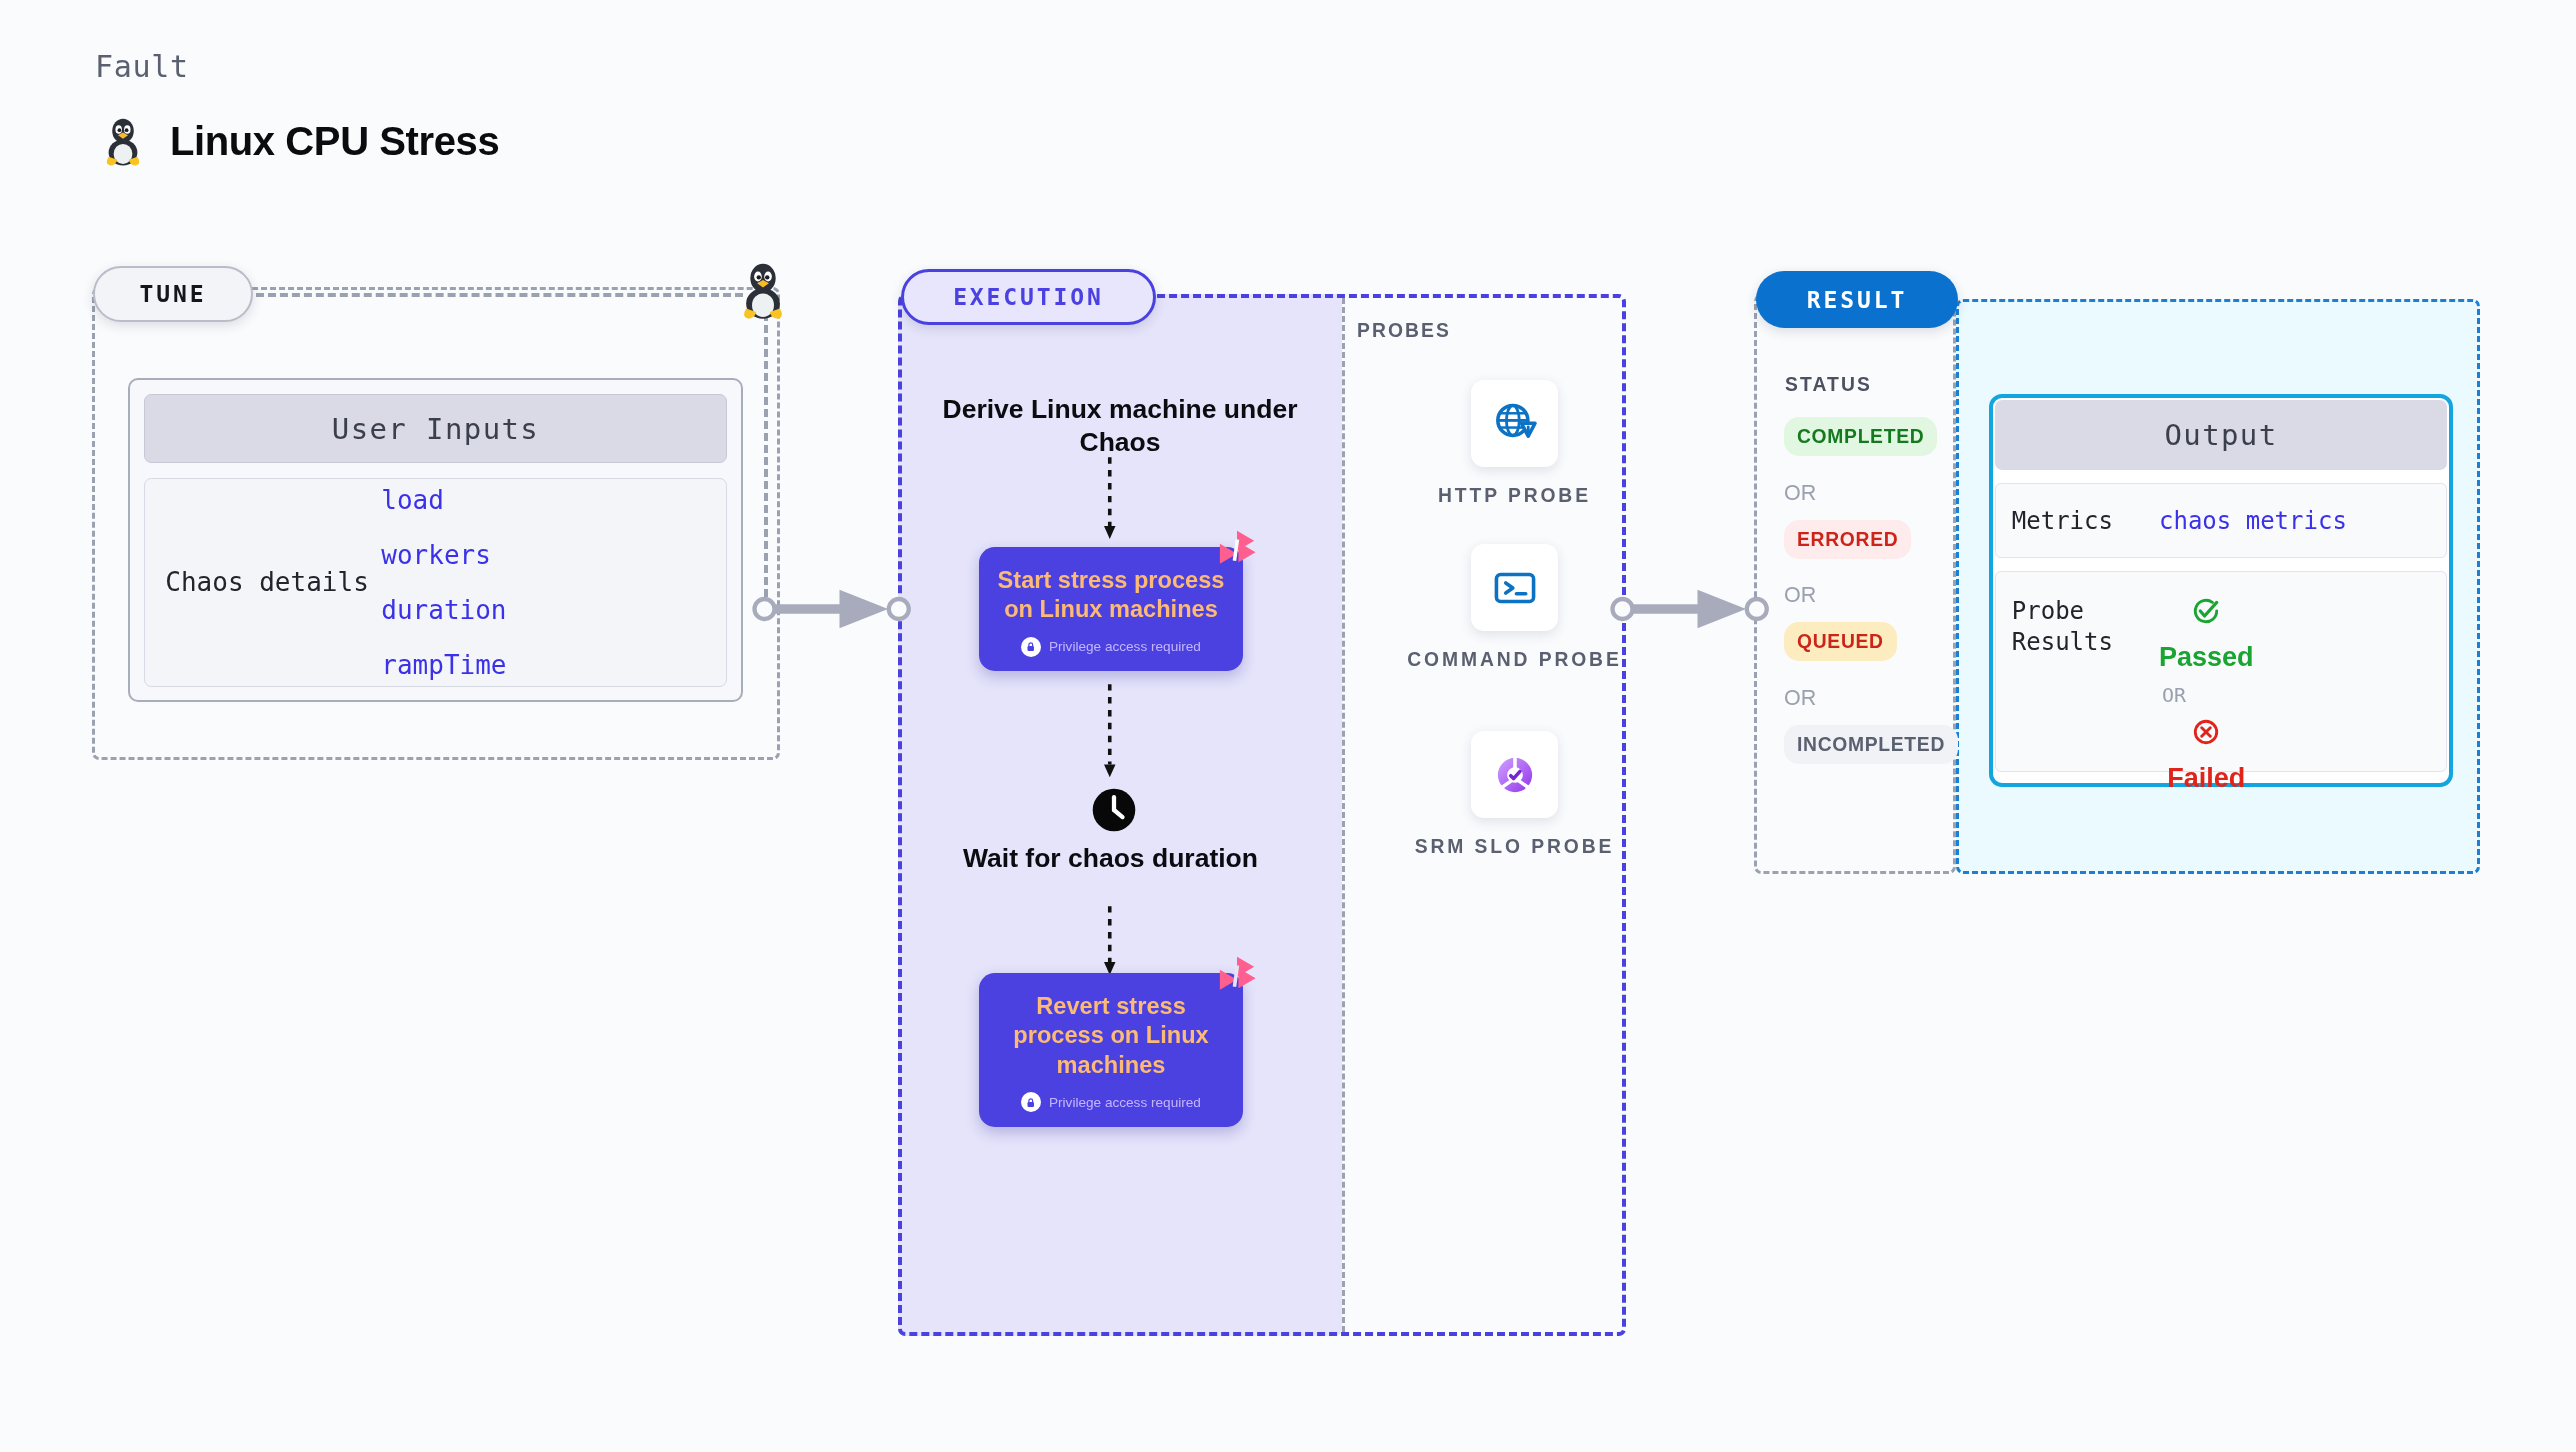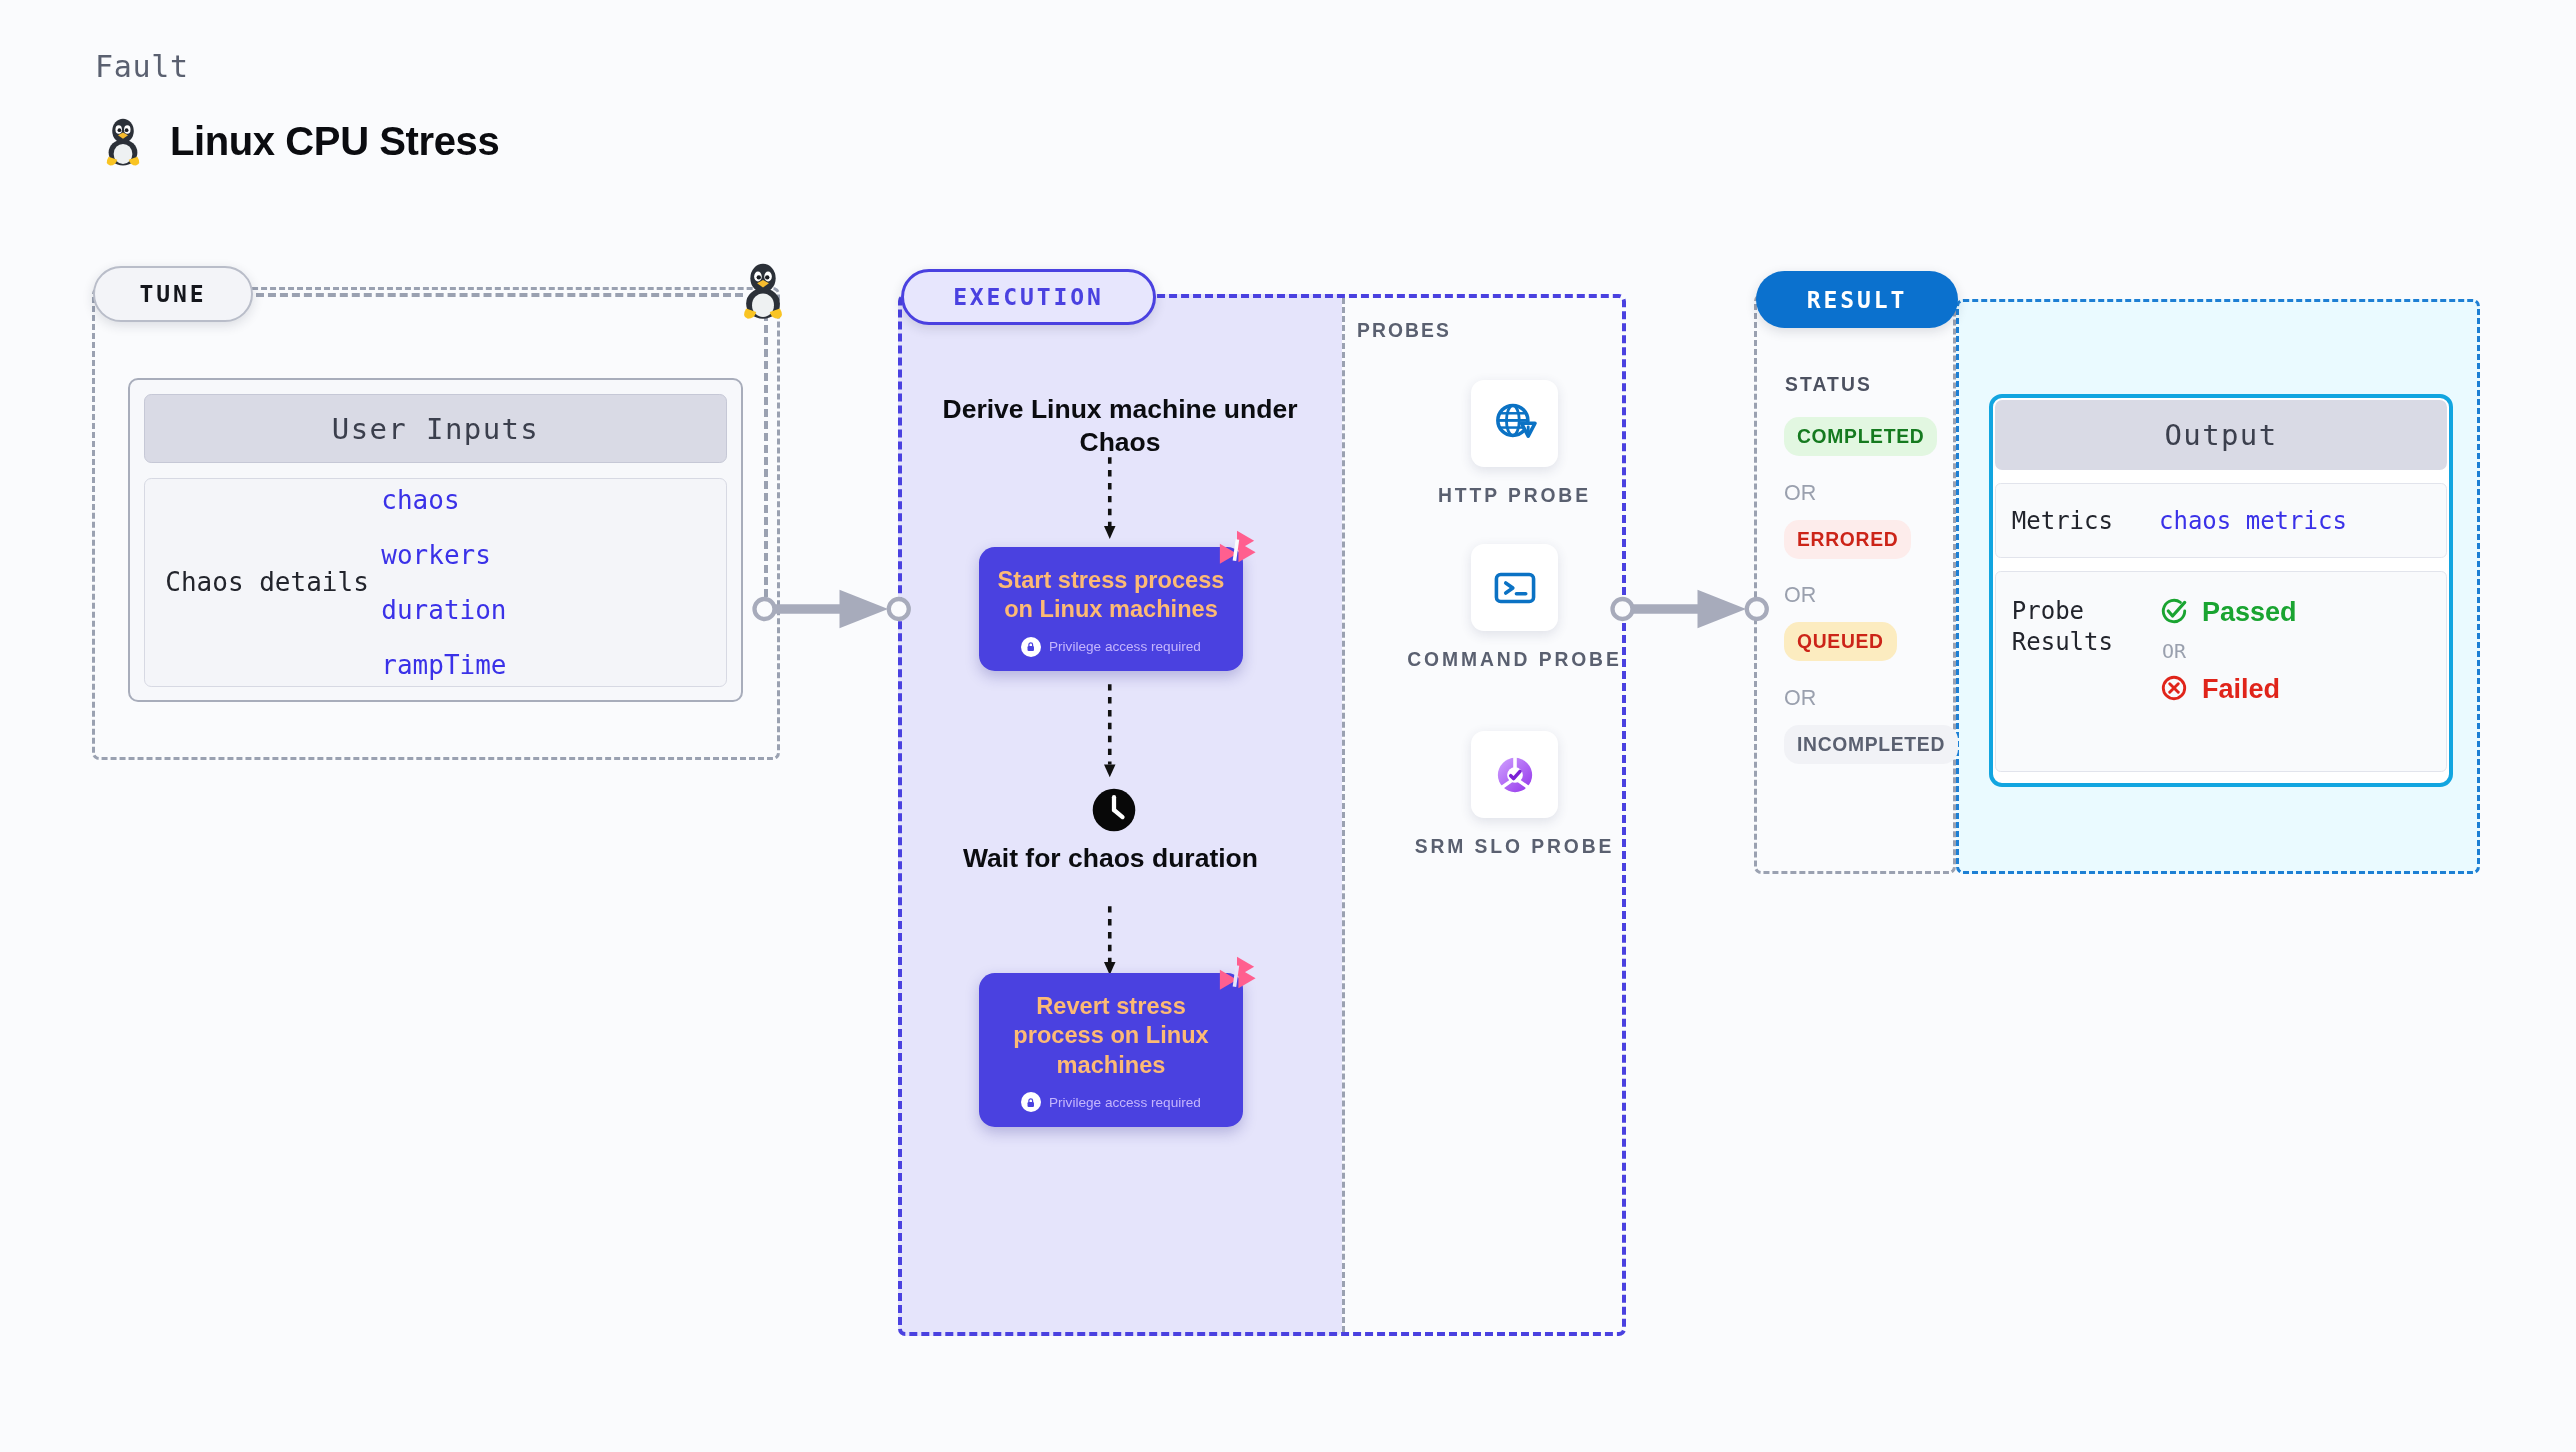--- a/index.html
+++ b/index.html
@@ -223,21 +223,21 @@
   #probe-results-row {
     margin-top: 13px; height: 201px;
     background: #f9fafc; border: 1.4px solid #e2e4ec; border-radius: 5.7px;
     display: flex; align-items: flex-start; padding-top: 24px;
     font-family: "DejaVu Sans Mono", monospace;
   }
   #probe-results-label {
     width: 163px; padding-left: 15.8px; font-size: 24px; color: #22242c; line-height: 1.3;
   }
   #probe-results-values { display: flex; flex-direction: column; gap: 10px; }
-  .result-line { display: flex; align-items: center; gap: 13px; }
+  .result-line { display: flex; align-items: center; gap: 13px; flex-direction: column; }
   .result-text {
     font-family: "Liberation Sans", sans-serif;
     font-size: 27px; font-weight: 700;
   }
   .result-passed { color: #1aa431; }
   .result-failed { color: #e0241a; }
   .result-or { font-size: 20px; color: #9aa0ae; padding-left: 2.9px; }
 </style>
 </head>
 <body>
@@ -284,21 +284,21 @@
       <path d="M12 58 Q6 68 14 70 Q22 70 24 62 Z" fill="#f9c423"></path>
       <path d="M52 58 Q58 68 50 70 Q42 70 40 62 Z" fill="#f9c423"></path>
     </svg>
   </div>
 
   <div id="user-inputs-card">
     <div id="user-inputs-header">User Inputs</div>
     <div id="user-inputs-body">
       <div id="chaos-details-label">Chaos details</div>
       <div id="chaos-param-list">
-        <div class="chaos-param">chaos</div>
+        <div class="chaos-param">load</div>
         <div class="chaos-param">workers</div>
         <div class="chaos-param">duration</div>
         <div class="chaos-param">rampTime</div>
       </div>
     </div>
   </div>
 
   <svg class="connector" style="left:752px; top:584px;" width="165" height="50" viewBox="0 0 230 70">
     <line x1="18" y1="35" x2="150" y2="35" stroke="#a7abbb" stroke-width="13"></line>
     <polygon points="122,8 190,35 122,62" fill="#a7abbb"></polygon>

